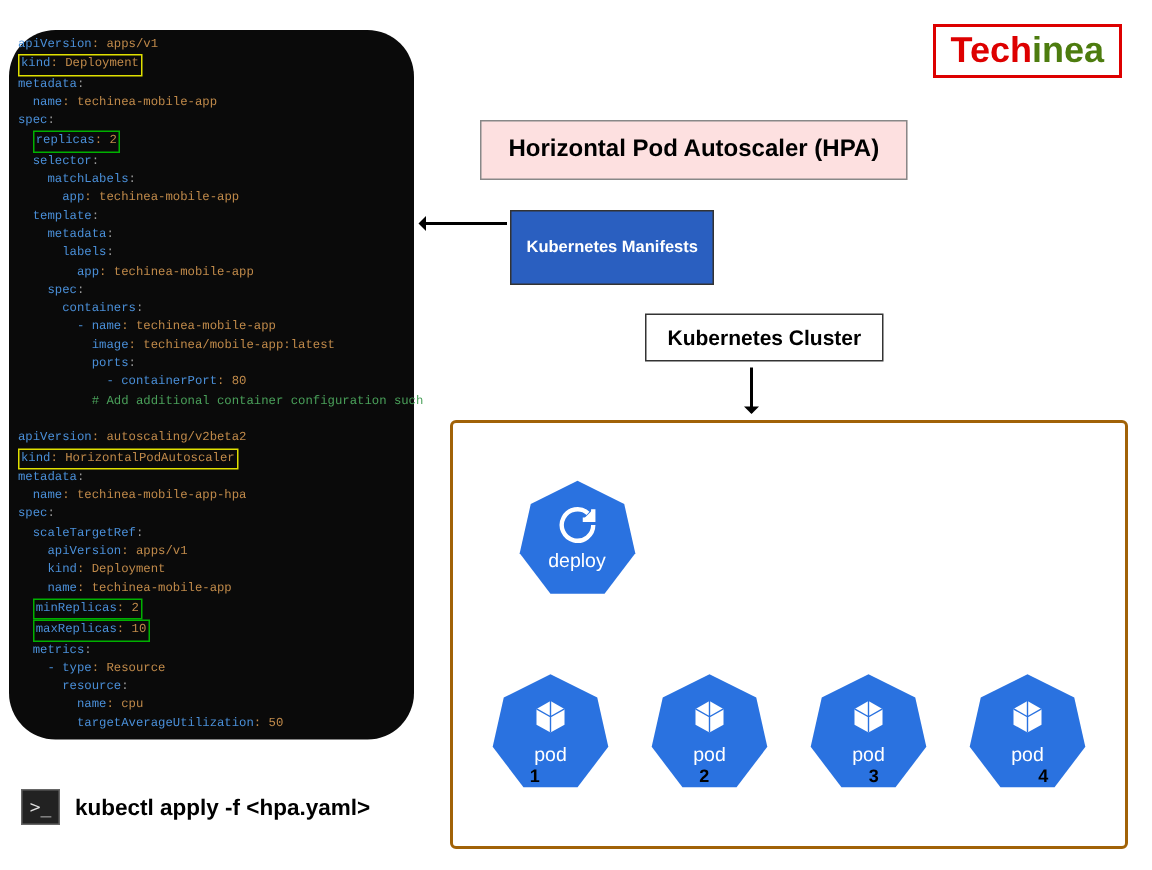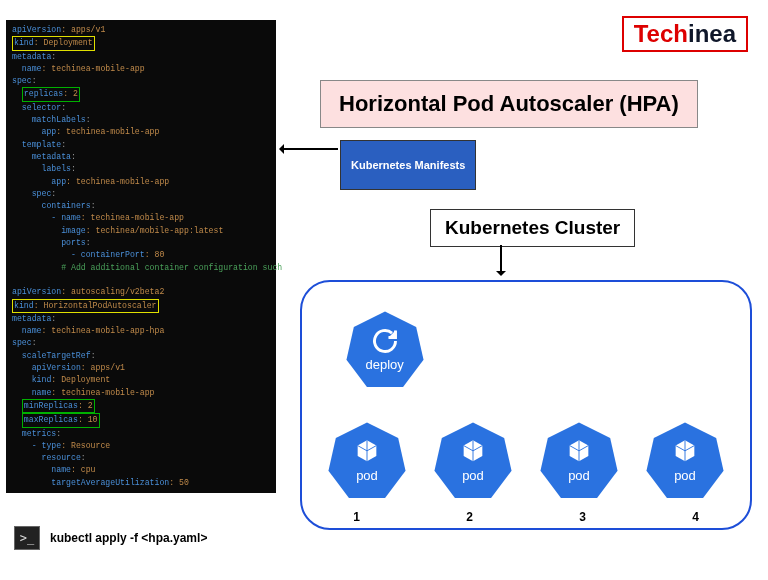--- a/index.html
+++ b/index.html
@@ -14,41 +14,42 @@
   .logo {
     position: absolute;
     top: 16px; right: 20px;
     border: 2px solid #d00;
     padding: 2px 10px;
     font-size: 24px;
     font-weight: bold;
     color: #d00;
     background: #fff;
   }
-  .logo .alt { color: #0f172a; }
+  .logo .alt { color: #4d7c0f; }
   .title-box {
     position: absolute;
     top: 80px; left: 320px;
     background: #fde0e0;
     border: 1px solid #888;
     padding: 10px 18px;
     font-weight: bold;
-    font-size: 22px;
+    font-size: 16px;
   }
   .code-block {
     position: absolute;
     top: 20px; left: 6px;
     width: 270px;
     background: #0a0a0a;
     color: #999;
     font-family: "Courier New", monospace;
     font-size: 8.2px;
     line-height: 1.5;
     padding: 4px 6px;
     white-space: pre;
+    border-radius: 31px;
   }
   .code-block .k-blue { color: #4a8fd8; }
   .code-block .k-orange { color: #c08a4a; }
   .code-block .k-comment { color: #4aa05a; }
   .code-block .hl-yellow { border: 1px solid #e0e000; padding: 0 1px; display: inline-block; }
   .code-block .hl-green { border: 1px solid #00b000; padding: 0 1px; display: inline-block; }
 
   .manifests-label {
     position: absolute;
     top: 140px; left: 340px;
@@ -71,40 +72,40 @@
     border: 5px solid transparent;
     border-right-color: #000;
   }
   .cluster-label {
     position: absolute;
     top: 209px; left: 430px;
     background: #fff;
     border: 1px solid #333;
     padding: 7px 14px;
     font-weight: bold;
-    font-size: 19px;
+    font-size: 14px;
   }
   .arrow-down {
     position: absolute;
     top: 245px; left: 500px;
     width: 2px; height: 30px;
     background: #000;
   }
   .arrow-down::after {
     content: "";
     position: absolute; bottom: -6px; left: -4px;
     border: 5px solid transparent;
     border-top-color: #000;
   }
   .cluster-box {
     position: absolute;
     top: 280px; left: 300px;
-    width: 452px; height: 250px;
-    border: 2px solid #1d4ed8;
-    border-radius: 30px;
+    width: 452px; height: 286px;
+    border: 2px solid #a16207;
+    border-radius: 4px;
     padding: 12px;
     display: flex;
     flex-direction: column;
     justify-content: space-around;
   }
   .cluster-row {
     display: flex;
     justify-content: space-around;
     align-items: center;
   }
@@ -142,21 +143,21 @@
   .term-icon {
     width: 26px; height: 24px;
     background: #222;
     color: #ddd;
     font-family: monospace;
     font-size: 12px;
     display: flex; align-items: center; justify-content: center;
     border: 1px solid #666;
   }
   .term-cmd {
-    font-size: 12px;
+    font-size: 15px;
     font-weight: bold;
   }
 </style>
 </head>
 <body>
 
 <div class="logo">
   <span>Tech</span><span class="alt">inea</span>
 </div>
 

